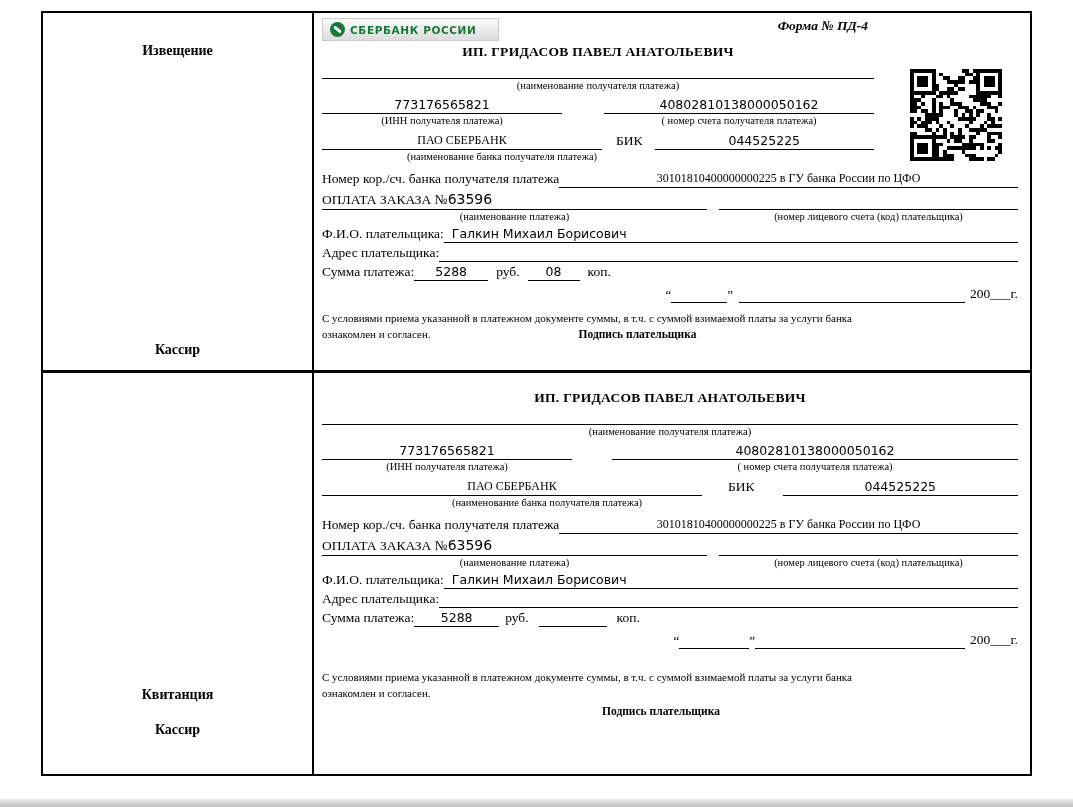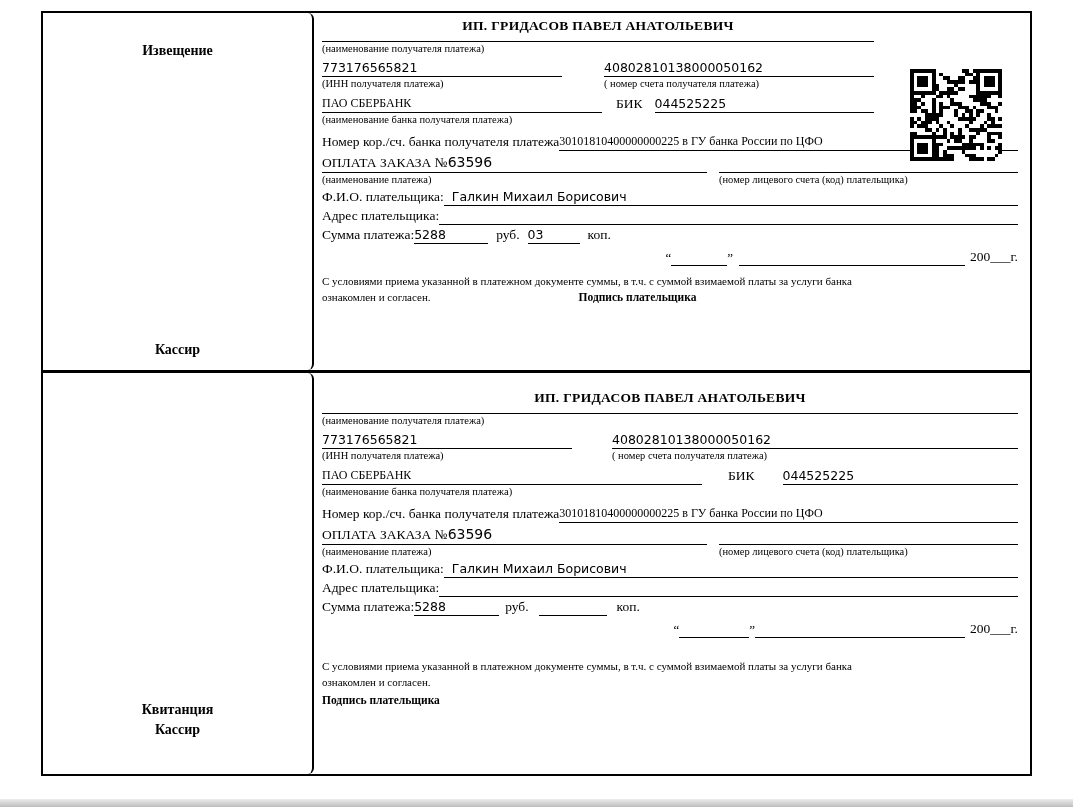--- a/index.html
+++ b/index.html
@@ -18,37 +18,37 @@
     display: flex; flex-direction: column;
     background: #fff;
   }
   .section { display: flex; min-height: 0; }
   .sec-top { height: 360px; border-bottom: 3px solid #000; }
   .sec-bottom { flex: 1; }
 
   .side {
     width: 271px; flex: 0 0 271px;
     border-right: 2px solid #000;
-    display: flex; flex-direction: column; align-items: center; border-radius: 6px;
+    display: flex; flex-direction: column; align-items: center;
   }
   .side-notice { justify-content: space-between; padding-top: 30px; padding-bottom: 12px; }
-  .side-receipt { justify-content: flex-end; gap: 4px; padding-bottom: 36px; }
+  .side-receipt { justify-content: flex-end; gap: 19px; padding-bottom: 36px; }
   .side-label { font-weight: bold; font-size: 14px; }
 
   .content { flex: 1; position: relative; padding: 5px 12px 0 8px; }
 
   .row { display: flex; align-items: flex-end; }
   .u { border-bottom: 1px solid #000; }
-  .center { text-align: left; }
+  .center { text-align: center; }
   .caption { font-size: 10.5px; line-height: 14px; }
   .lbl { font-size: 13.5px; white-space: nowrap; line-height: 19px; }
   .val { font-family: "DejaVu Sans", "Liberation Sans", sans-serif; font-size: 12.5px; line-height: 17px; }
   .serifval { font-size: 12px; line-height: 18px; }
   .narrow { width: 552px; }
-  .title { font-weight: bold; font-size: 13.5px; text-align: center; padding-bottom: 7px; letter-spacing: 0.3px; }
+  .title { font-weight: bold; font-size: 13.5px; text-align: center; padding-bottom: 18px; letter-spacing: 0.3px; }
   .form-number { font-weight: bold; font-style: italic; font-size: 13.5px; }
   .spacer { flex: 0 0 auto; }
   .cell { min-height: 18px; }
 
   .header-row { justify-content: space-between; padding-right: 150px; align-items: flex-start; height: 26px; }
   .logo {
     display: inline-flex; align-items: center; gap: 5px;
     background: linear-gradient(#fbfbfb, #dcdcdc);
     border: 1px solid #cccccc;
     padding: 3px 22px 3px 7px;
@@ -714,20 +714,27 @@
           <span class="b"></span>
           <span class="b"></span>
           <span class="b"></span>
           <span></span>
           <span class="b"></span>
           <span class="b"></span>
           <span></span>
           <span></span>
         </div>
 
+      <div class="row header-row">
+        <div class="logo">
+          <span class="emblem"></span>
+          <span class="logo-text">СБЕРБАНК РОССИИ</span>
+        </div>
+        <div class="form-number">Форма № ПД-4</div>
+      </div>
 
       <div class="narrow">
         <div class="title u">ИП. ГРИДАСОВ ПАВЕЛ АНАТОЛЬЕВИЧ</div>
         <div class="caption center">(наименование получателя платежа)</div>
 
         <div class="row mt3">
           <div class="cell u val center" style="width:240px">773176565821</div>
           <div class="spacer" style="width:42px"></div>
           <div class="cell u val center" style="width:270px">40802810138000050162</div>
         </div>
@@ -770,21 +777,21 @@
 
       <div class="row mt4">
         <div class="lbl">Адрес плательщика:</div>
         <div class="cell u" style="flex:1"></div>
       </div>
 
       <div class="row mt4">
         <div class="lbl">Сумма платежа:</div>
         <div class="cell u val center" style="width:74px">5288</div>
         <div class="lbl" style="margin:0 8px">руб.</div>
-        <div class="cell u val center" style="width:52px">03</div>
+        <div class="cell u val center" style="width:52px">08</div>
         <div class="lbl" style="margin-left:8px">коп.</div>
       </div>
 
       <div class="row mt3 date-row">
         <span>“</span>
         <span class="cell u" style="width:56px; min-height:16px"></span>
         <span>”</span>
         <span class="cell u" style="width:226px; min-height:16px; margin-left:6px"></span>
         <span class="lbl" style="margin-left:5px">200___г.</span>
       </div>

